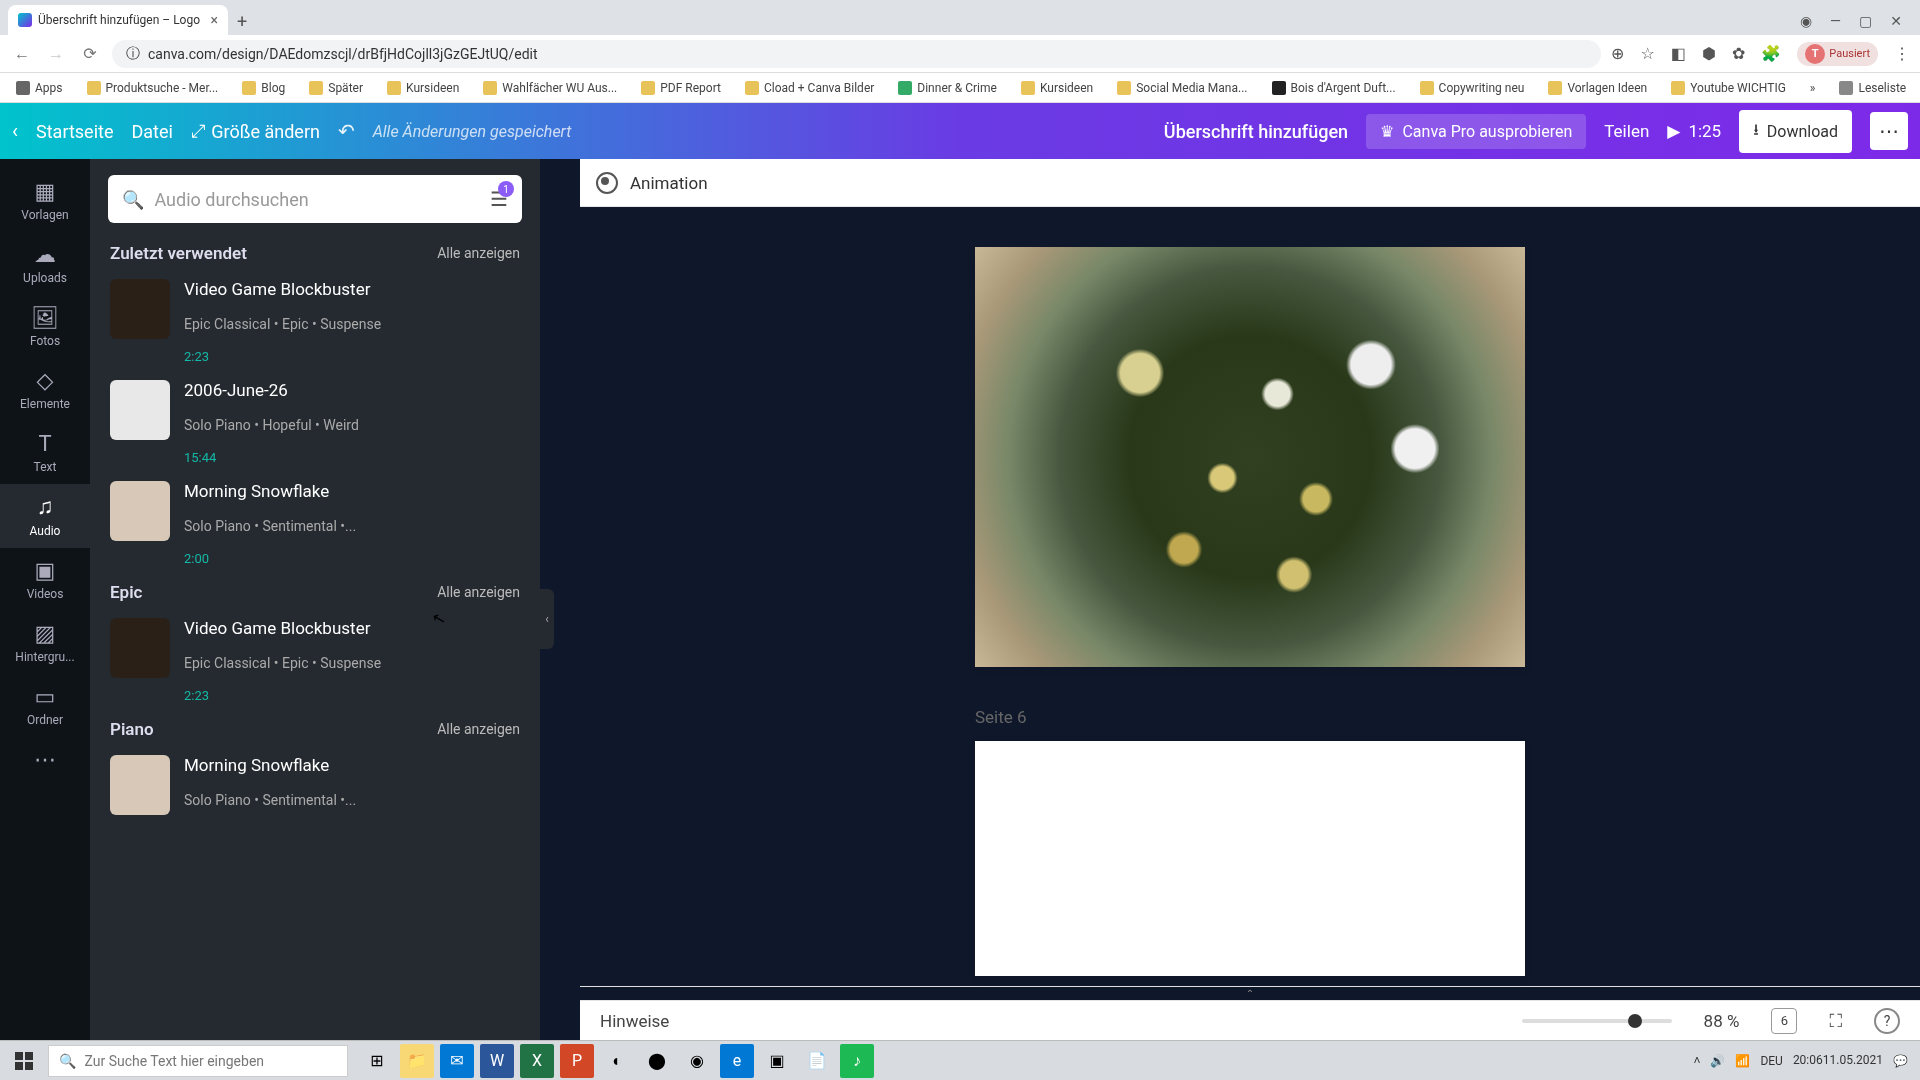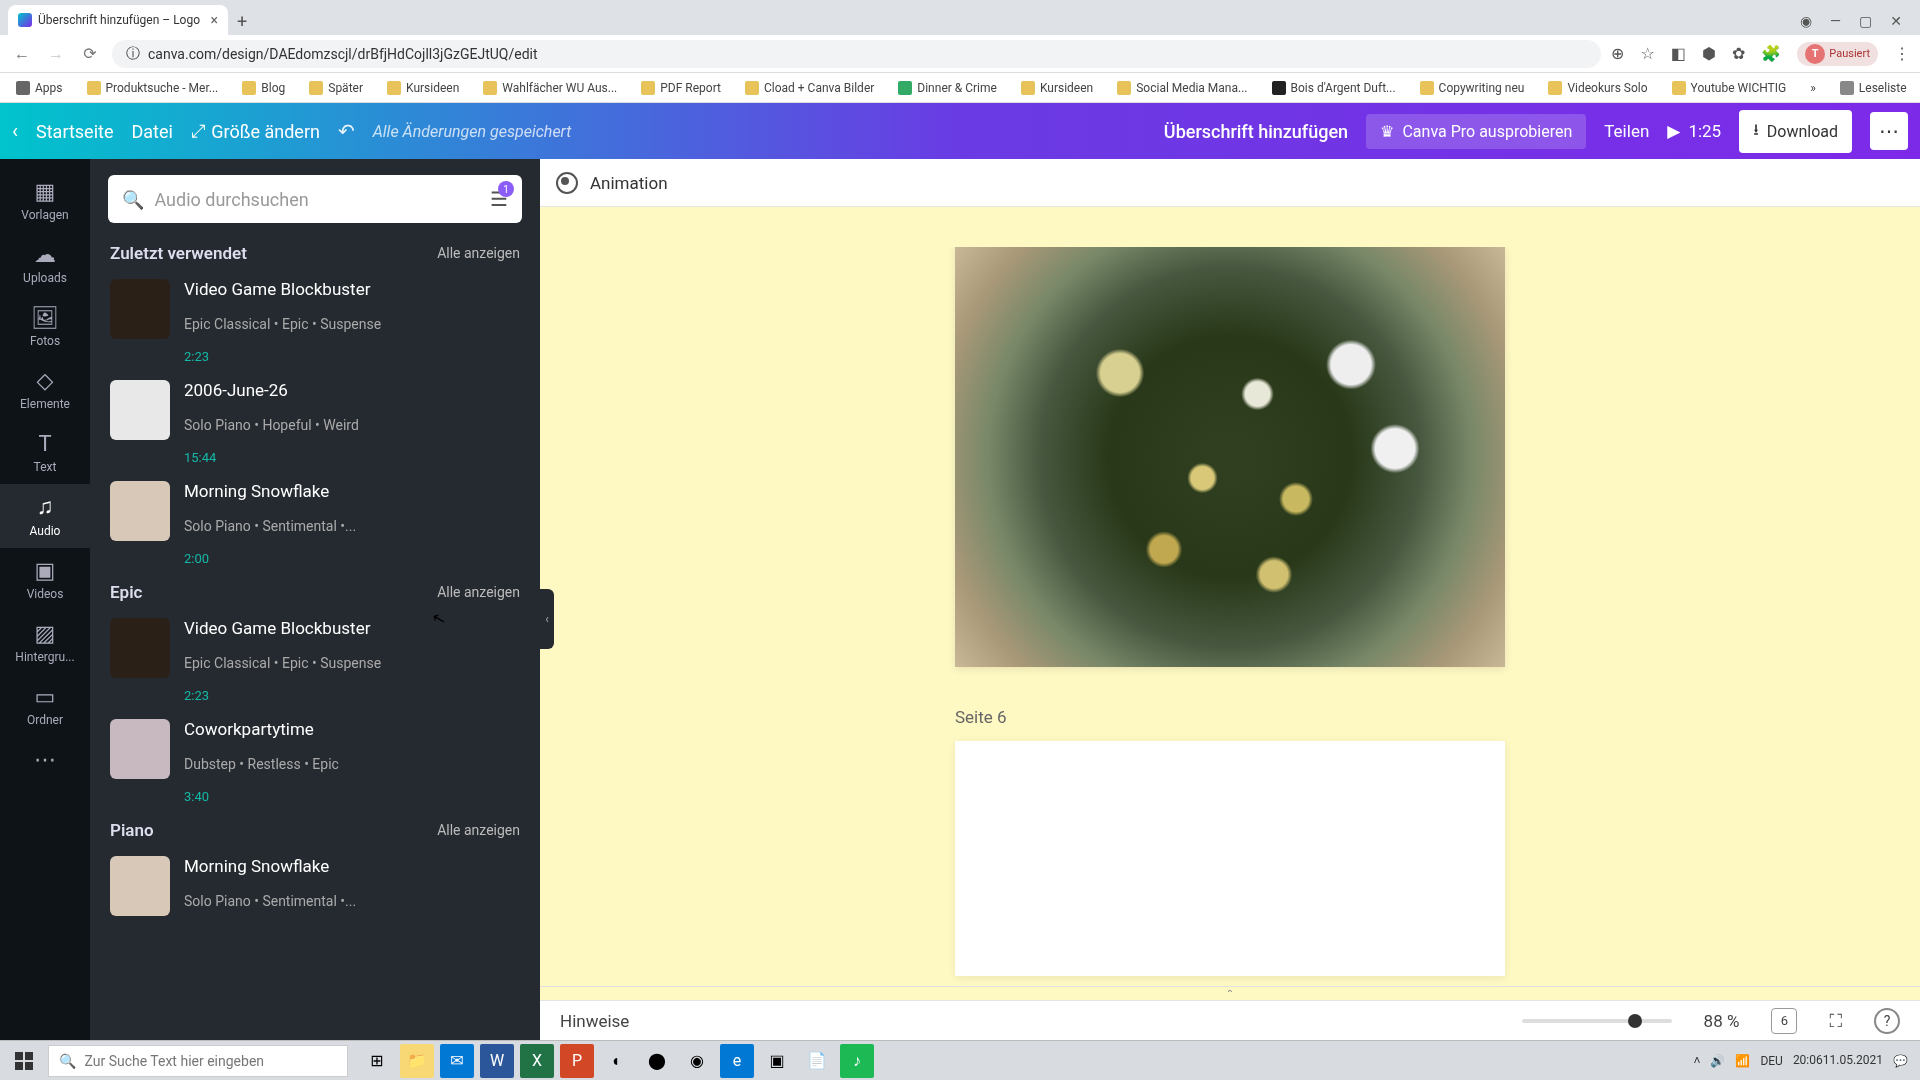--- a/index.html
+++ b/index.html
@@ -61,21 +61,21 @@
 .track .thumb{width:60px;height:60px;border-radius:6px;background:#555;flex-shrink:0;}
 
 .track .info{display:flex;flex-direction:column;gap:17px;}
 .track .title{font-size:17px;color:#fff;}
 .track .tags{font-size:14px;color:#aaa;}
 .track .dur{font-size:13px;color:#14b8a6;}
 
 .collapse-handle{position:absolute;right:-14px;top:430px;width:14px;height:60px;background:#252a30;border-radius:0 6px 6px 0;display:flex;align-items:center;justify-content:center;color:#aaa;font-size:12px;}
 
 
-.canvas-area{flex:1;background:#fef9c3;display:flex;flex-direction:column;min-width:0;}
+.canvas-area{flex:1;background:#0f172a;display:flex;flex-direction:column;min-width:0;padding-left:40px;}
 .context-bar{height:48px;background:#fff;border-bottom:1px solid #e5e5e5;display:flex;align-items:center;padding:0 16px;gap:12px;font-size:17px;color:#333;}
 .context-bar .anim-ico{width:22px;height:22px;border:2px solid #555;border-radius:50%;position:relative;}
 .context-bar .anim-ico::after{content:"";position:absolute;left:3px;top:3px;width:8px;height:8px;border-radius:50%;background:#555;}
 
 .stage{flex:1; overflow:auto; display:flex; flex-direction:column; align-items:center; padding: 0 0 10px; margin-top: 40px;}
 .page-img{width:550px;height:430px;background:radial-gradient(circle at 30% 30%, #d8d090 4%, transparent 5%), radial-gradient(circle at 55% 35%, #e8e8d8 3%, transparent 4%), radial-gradient(circle at 72% 28%, #eee 4%, transparent 5%), radial-gradient(circle at 45% 55%, #d8c878 3%, transparent 4%), radial-gradient(circle at 62% 60%, #c8b860 3%, transparent 4%), radial-gradient(circle at 80% 48%, #f0f0f0 4%, transparent 5%), radial-gradient(circle at 38% 72%, #c0a850 3%, transparent 4%), radial-gradient(circle at 58% 78%, #d0c070 3%, transparent 4%), radial-gradient(circle at 50% 50%, #304020 0%, #283818 35%, #485840 55%, #788868 70%, #a89878 85%, #c8b898 100%);margin-top:0;box-shadow:0 2px 8px rgba(0,0,0,0.1);}
 .page-label{align-self:flex-start; margin-left: calc(50% - 275px); margin-top:40px; font-size:17px; color:#666;}
 .page-blank{width:550px;height:240px;background:#fff;margin-top:14px;box-shadow:0 2px 8px rgba(0,0,0,0.08);}
 
 .hscroll{height:14px; border-top:1px solid #e0e0e0; display:flex; align-items:center; justify-content:center; color:#888; font-size:10px;}
@@ -191,21 +191,21 @@
   <div class="bm">
       <span class="ico" style="background:#222"></span>
       <span>Bois d'Argent Duft...</span>
     </div>
   <div class="bm">
       <span class="ico"></span>
       <span>Copywriting neu</span>
     </div>
   <div class="bm">
       <span class="ico"></span>
-      <span>Videokurs Solo</span>
+      <span>Vorlagen Ideen</span>
     </div>
   <div class="bm">
       <span class="ico"></span>
       <span>Youtube WICHTIG</span>
     </div>
   <div class="bm" style="margin-left:auto">»</div>
   <div class="bm">
       <span class="ico" style="background:#888"></span>
       <span>Leseliste</span>
     </div>
@@ -326,28 +326,20 @@
           <span class="all">Alle anzeigen</span>
         </div>
         <div class="track">
       <div class="thumb" style="background:#2a2018"></div>
       <div class="info">
         <span class="title">Video Game Blockbuster</span>
         <span class="tags">Epic Classical • Epic • Suspense</span>
         <span class="dur">2:23</span>
       </div>
         </div>
-        <div class="track">
-      <div class="thumb" style="background:#c8b8c0"></div>
-      <div class="info">
-        <span class="title">Coworkpartytime</span>
-        <span class="tags">Dubstep • Restless • Epic</span>
-        <span class="dur">3:40</span>
-      </div>
-        </div>
         <div class="section-head">
           <span>Piano</span>
           <span class="all">Alle anzeigen</span>
         </div>
         <div class="track">
       <div class="thumb" style="background:#d8c8b8"></div>
       <div class="info">
         <span class="title">Morning Snowflake</span>
         <span class="tags">Solo Piano • Sentimental •...</span>
         <span class="dur"></span>

